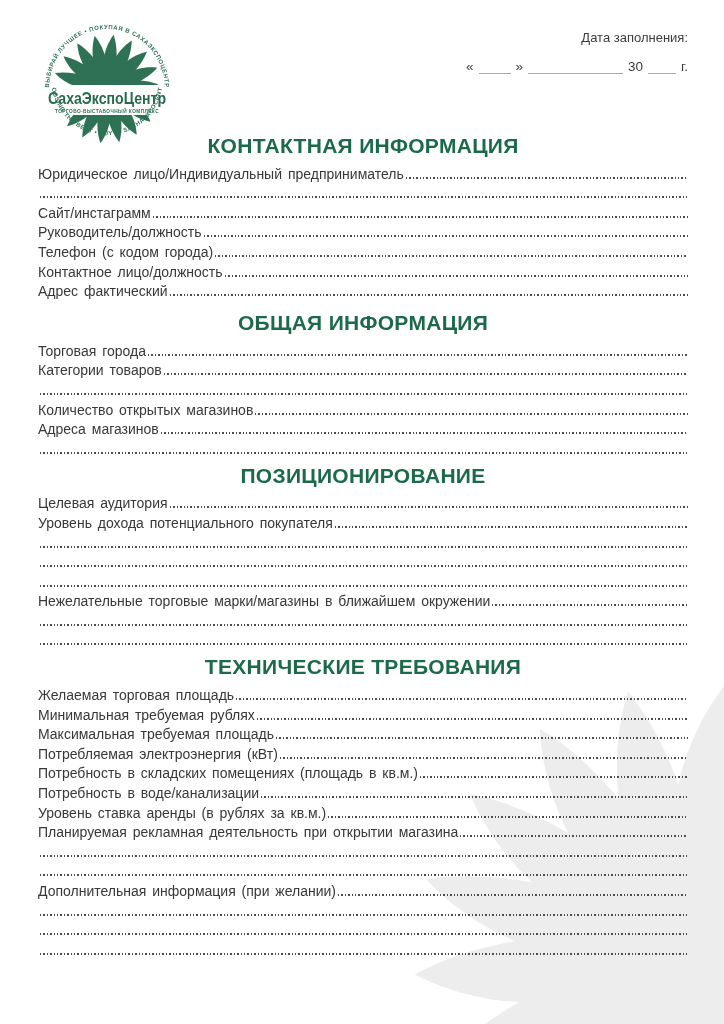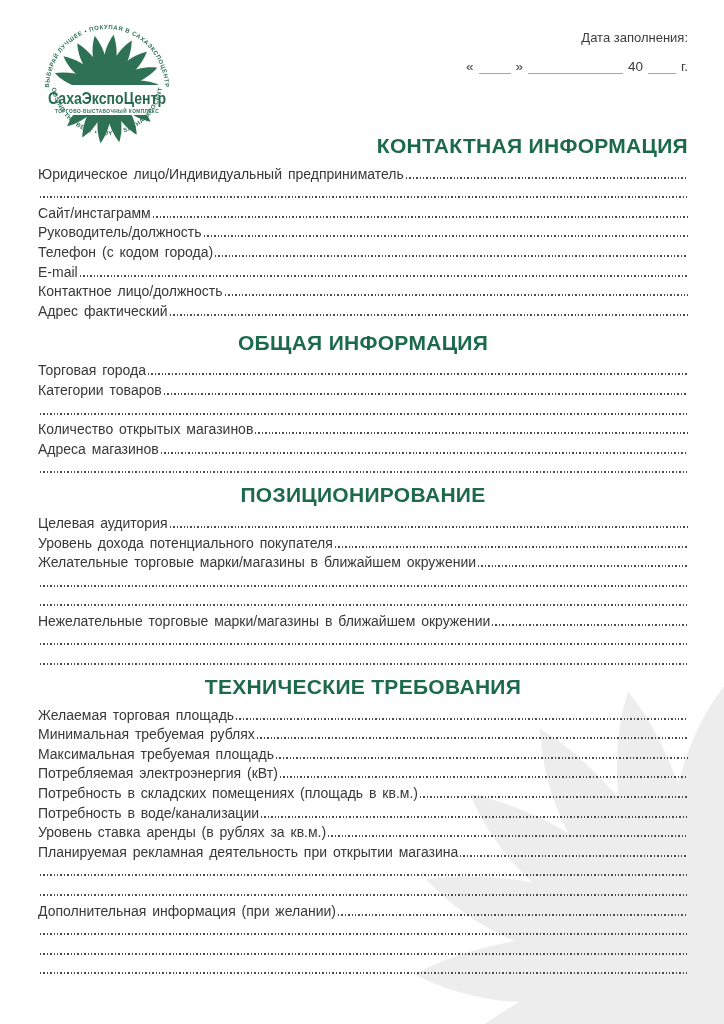--- a/index.html
+++ b/index.html
@@ -28,21 +28,21 @@
   .dl{display:inline-block;height:15px;border-bottom:1.2px solid #a8a8a8;}
   .dl-day{width:32px;}
   .dl-month{flex:1;}
   .dl-year{width:28px;}
   
   .content{position:absolute;left:38px;right:36px;top:0;z-index:1;}
   .heading{
     text-align:center;color:#1c6a4b;font-weight:bold;font-size:21px;
     letter-spacing:.3px;line-height:24px;margin:11px 0 5px;
   }
-  .section:first-child .heading{margin-top:134px;text-align:right;}
+  .section:first-child .heading{margin-top:134px;}
   .section:nth-child(3) .heading,
   .section:nth-child(4) .heading{margin-top:6px;}
   .row{display:flex;align-items:flex-end;height:19.6px;font-size:14px;color:#383838;}
   .lbl{white-space:nowrap;word-spacing:2px;padding-bottom:1px;}
   .leader{
     flex:1;height:2px;margin:0 0 4px 2px;
     background-image:repeating-linear-gradient(to right,
       #4b4b4b 0,#4b4b4b 1.4px,transparent 1.4px,transparent 3.4px);
   }
 </style>
@@ -95,21 +95,21 @@
   </text>
 </svg>
 
 <div class="date-block">
   <div class="date-label">Дата заполнения:</div>
   <div class="date-row">
     <span>«</span>
     <span class="dl dl-day"></span>
     <span>»</span>
     <span class="dl dl-month"></span>
-    <span>40</span>
+    <span>30</span>
     <span class="dl dl-year"></span>
     <span>г.</span>
   </div>
 </div>
 
 <div class="content">
     <div class="section">
       <div class="heading">КОНТАКТНАЯ ИНФОРМАЦИЯ</div>
       <div class="row">
         <span class="lbl">Юридическое лицо/Индивидуальный предприниматель</span>
@@ -124,24 +124,20 @@
       </div>
       <div class="row">
         <span class="lbl">Руководитель/должность</span>
         <span class="leader"></span>
       </div>
       <div class="row">
         <span class="lbl">Телефон (с кодом города)</span>
         <span class="leader"></span>
       </div>
       <div class="row">
-        <span class="lbl">E-mail</span>
-        <span class="leader"></span>
-      </div>
-      <div class="row">
         <span class="lbl">Контактное лицо/должность</span>
         <span class="leader"></span>
       </div>
       <div class="row">
         <span class="lbl">Адрес фактический</span>
         <span class="leader"></span>
       </div>
     </div>
     <div class="section">
       <div class="heading">ОБЩАЯ ИНФОРМАЦИЯ</div>
@@ -172,21 +168,20 @@
       <div class="heading">ПОЗИЦИОНИРОВАНИЕ</div>
       <div class="row">
         <span class="lbl">Целевая аудитория</span>
         <span class="leader"></span>
       </div>
       <div class="row">
         <span class="lbl">Уровень дохода потенциального покупателя</span>
         <span class="leader"></span>
       </div>
       <div class="row">
-        <span class="lbl">Желательные торговые марки/магазины в ближайшем окружении</span>
         <span class="leader"></span>
       </div>
       <div class="row">
         <span class="leader"></span>
       </div>
       <div class="row">
         <span class="leader"></span>
       </div>
       <div class="row">
         <span class="lbl">Нежелательные торговые марки/магазины в ближайшем окружении</span>

